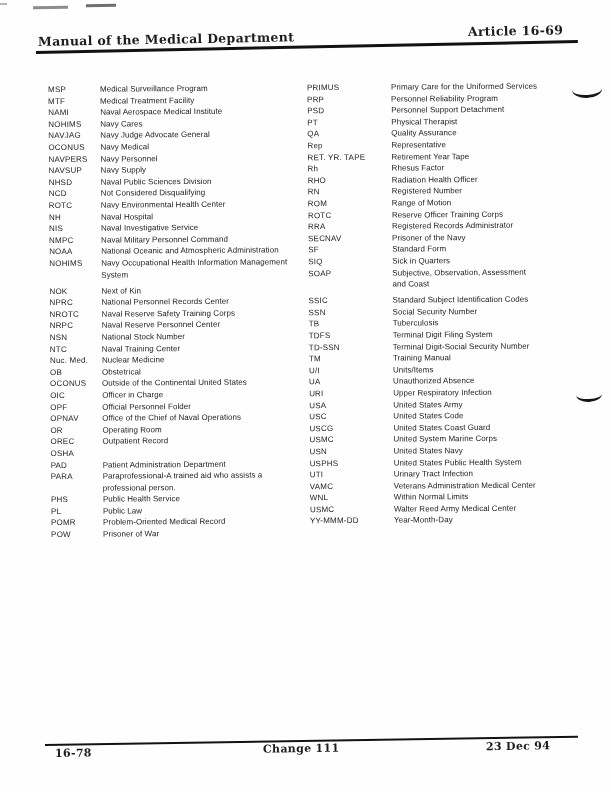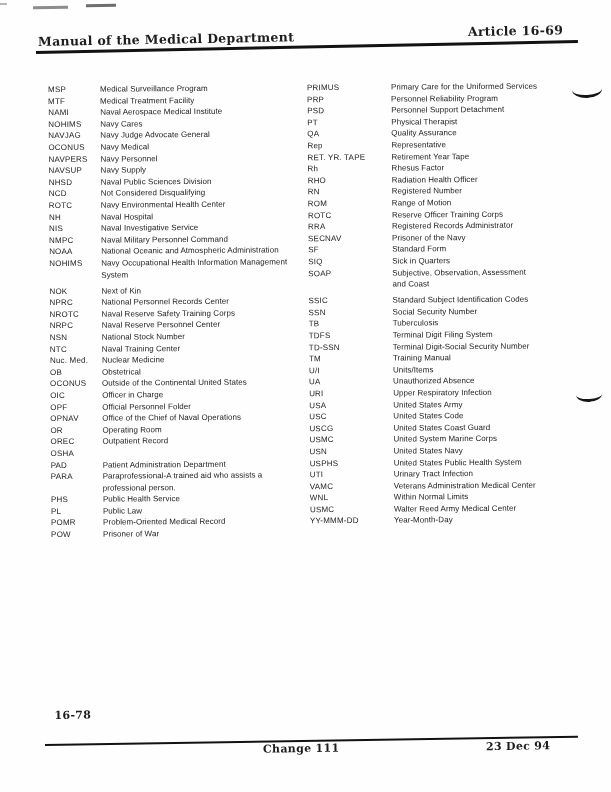--- a/index.html
+++ b/index.html
@@ -35,21 +35,21 @@
   .abbr{flex:0 0 auto;letter-spacing:.2px;}
   .col-left .abbr{width:52px;}
   .col-right .abbr{width:84px;}
   .def{letter-spacing:.05px;}
   
   .footer-rule{position:absolute;left:45px;top:744px;width:533px;height:2.2px;
     background:#121212;transform:rotate(-0.9deg);transform-origin:left center;}
   .footer{position:absolute;left:0;top:0;width:611px;height:792px;
     transform:rotate(-0.9deg);transform-origin:55px 750px;
     font-family:"DejaVu Serif",serif;font-weight:bold;font-size:11px;}
-  .footer .f-page{position:absolute;left:55px;top:709px;letter-spacing:.3px;}
+  .footer .f-page{position:absolute;left:55px;top:747px;letter-spacing:.3px;}
   .footer .f-change{position:absolute;left:263px;top:746px;letter-spacing:.3px;}
   .footer .f-date{position:absolute;left:486px;top:747px;letter-spacing:.3px;}
 </style>
 </head>
 <body>
 
 <div class="page">
 
   <div class="artifact dash0"></div>
   <div class="artifact dash1"></div>

